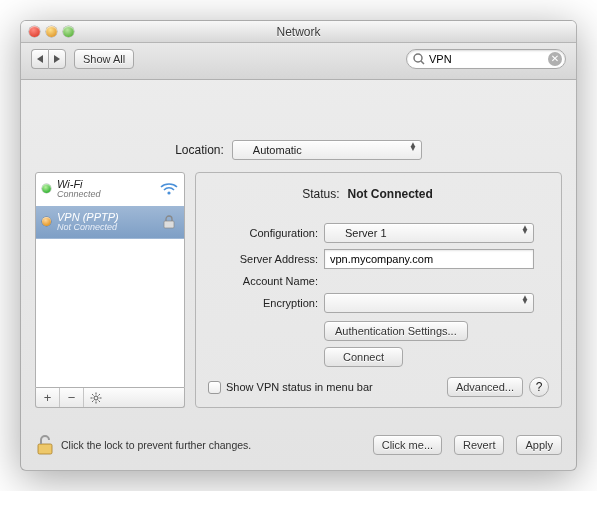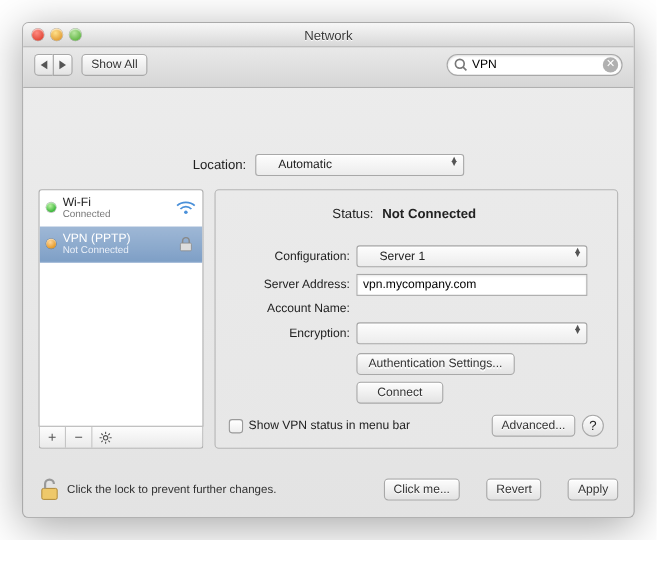--- a/index.html
+++ b/index.html
@@ -27,21 +27,21 @@
   .locrow { display:flex; align-items:center; justify-content:center; gap:8px; margin-bottom:12px; font-size:12px;}
   .popup { background: linear-gradient(#fdfdfd,#ececec); border:1px solid #a8a8a8; border-radius:3px; height:20px; display:flex; align-items:center; padding:0 18px 0 20px; position:relative; font-size:11px; box-shadow: inset 0 1px 0 #fff;}
   .popup .arrows { position:absolute; right:4px; top:2px; line-height:0.55; font-size:8px; color:#555; display:flex; flex-direction:column; }
   .cols { display:flex; gap:10px; }
   .sidebar { width:150px; display:flex; flex-direction:column; }
   .svclist { flex:1; background:#fff; border:1px solid #b0b0b0; border-radius:3px 3px 0 0; overflow:hidden; }
   .svc { display:flex; align-items:center; padding:5px 6px; gap:6px; border-bottom:1px solid transparent; }
   .svc .dot { width:9px; height:9px; border-radius:50%; box-shadow: inset 0 1px 1px rgba(255,255,255,0.5), 0 0 0 .5px rgba(0,0,0,0.3);}
   .svc .dot.green { background: radial-gradient(circle at 40% 35%, #b7f29e, #3ab53a 70%);}
   .svc .dot.orange { background: radial-gradient(circle at 40% 35%, #ffd79a, #e59a2a 70%);}
-  .svc .txt { flex:1; line-height:1.1; }
+  .svc .txt { flex:1; line-height:1.1;font-style:italic; }
   .svc .nm { font-size:11px; }
   .svc .st { font-size:9px; color:#777; }
   .svc.sel { background: linear-gradient(#9fb8d6,#7e9fc6); color:#fff; }
   .svc.sel .st { color:#e8eef7; }
   .svcicon { width:18px; height:14px; display:flex; align-items:center; justify-content:center; }
   .listfoot { display:flex; border:1px solid #b0b0b0; border-top:none; border-radius:0 0 3px 3px; background:linear-gradient(#fdfdfd,#eaeaea); height:20px; }
   .listfoot .fbtn { width:24px; display:flex; align-items:center; justify-content:center; border-right:1px solid #c5c5c5; font-size:13px; color:#555; }
   .listfoot .fbtn:last-child { border-right:none; }
   .main { flex:1; background: linear-gradient(#eaeaea,#e7e7e7); border:1px solid #b5b5b5; border-radius:4px; padding: 14px 12px 10px 12px; display:flex; flex-direction:column; }
   .statusrow { display:flex; gap:8px; justify-content:center; margin-bottom:22px; font-size:12px; }
@@ -51,21 +51,21 @@
   .frow { display:flex; align-items:center; gap:6px; }
   .frow .flab { width:110px; text-align:right; font-size:11px; }
   .frow .fctl { width:210px; }
   .txtinput { width:100%; height:20px; border:1px solid #a8a8a8; background:#fff; padding:0 5px; font-size:11px; border-radius:0; box-shadow: inset 0 1px 2px rgba(0,0,0,0.1);}
   .txtinput.focus { outline: none; box-shadow: 0 0 0 3px rgba(110,170,240,0.75), inset 0 1px 2px rgba(0,0,0,0.1); border-color:#7aa7d8;}
   .popup.full { width:100%; }
   .centerbtns { display:flex; flex-direction:column; align-items:flex-start; gap:6px; margin-left:116px; margin-top:2px;}
   .mainfoot { margin-top:auto; display:flex; align-items:center; padding-top:10px; }
   .chk { width:13px; height:13px; border:1px solid #9a9a9a; border-radius:3px; background:linear-gradient(#fff,#eee); margin-right:5px; box-shadow: inset 0 1px 0 #fff;}
   .helpbtn { width:20px; height:20px; border-radius:50%; border:1px solid #a8a8a8; background:linear-gradient(#fdfdfd,#e3e3e3); display:flex; align-items:center; justify-content:center; font-size:12px; margin-left:6px; box-shadow: inset 0 1px 0 #fff;}
-  .footer { display:flex; align-items:center; padding: 12px 14px 14px 14px; gap:24px; }
+  .footer { display:flex; align-items:center; padding: 12px 14px 14px 14px; gap:12px; }
   .lockrow { display:flex; align-items:center; gap:6px; flex:1; font-size:10.5px; color:#333;}
   .tri { display:inline-block; width:0; height:0; }
   .tri.l { border-top:4px solid transparent; border-bottom:4px solid transparent; border-right:6px solid #555;}
   .tri.r { border-top:4px solid transparent; border-bottom:4px solid transparent; border-left:6px solid #555;}
   svg { display:block; }
 </style>
 </head>
 <body>
 
 <div class="shadow">

